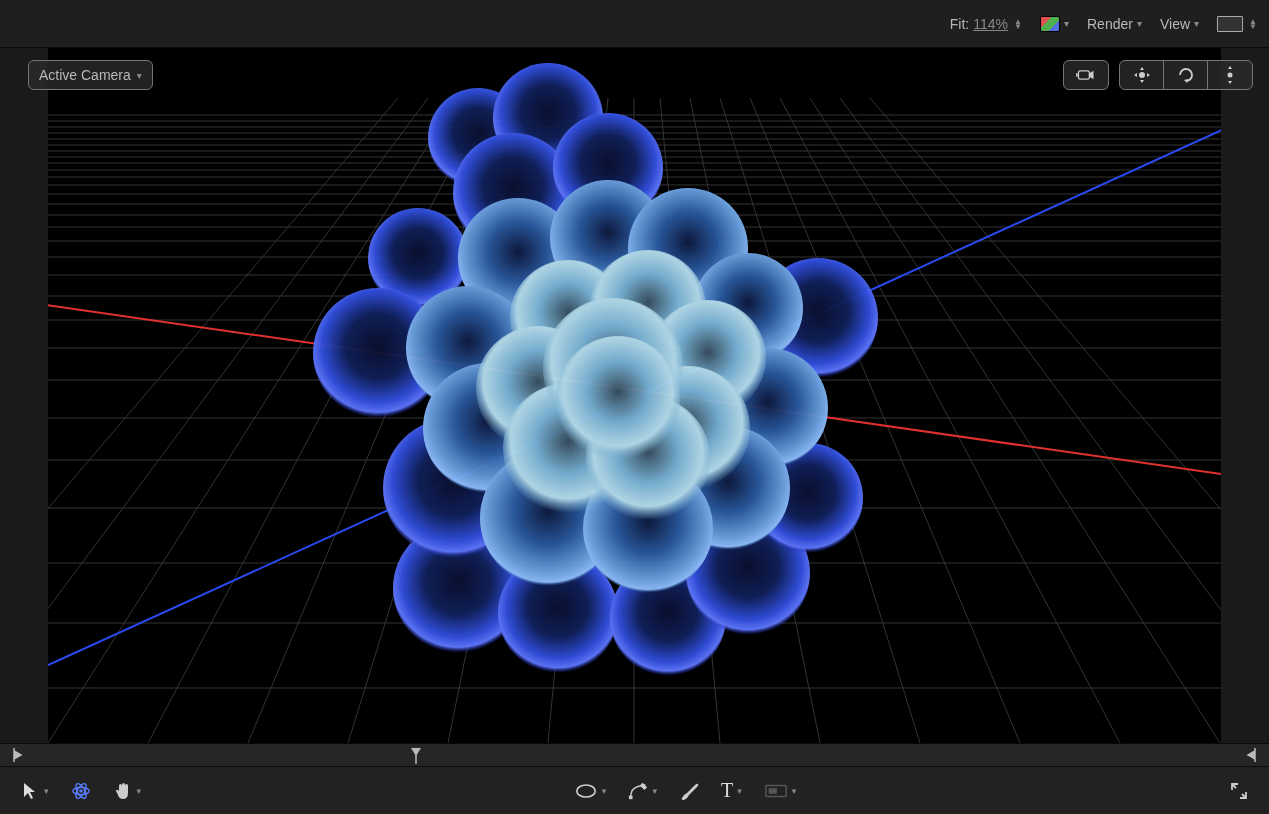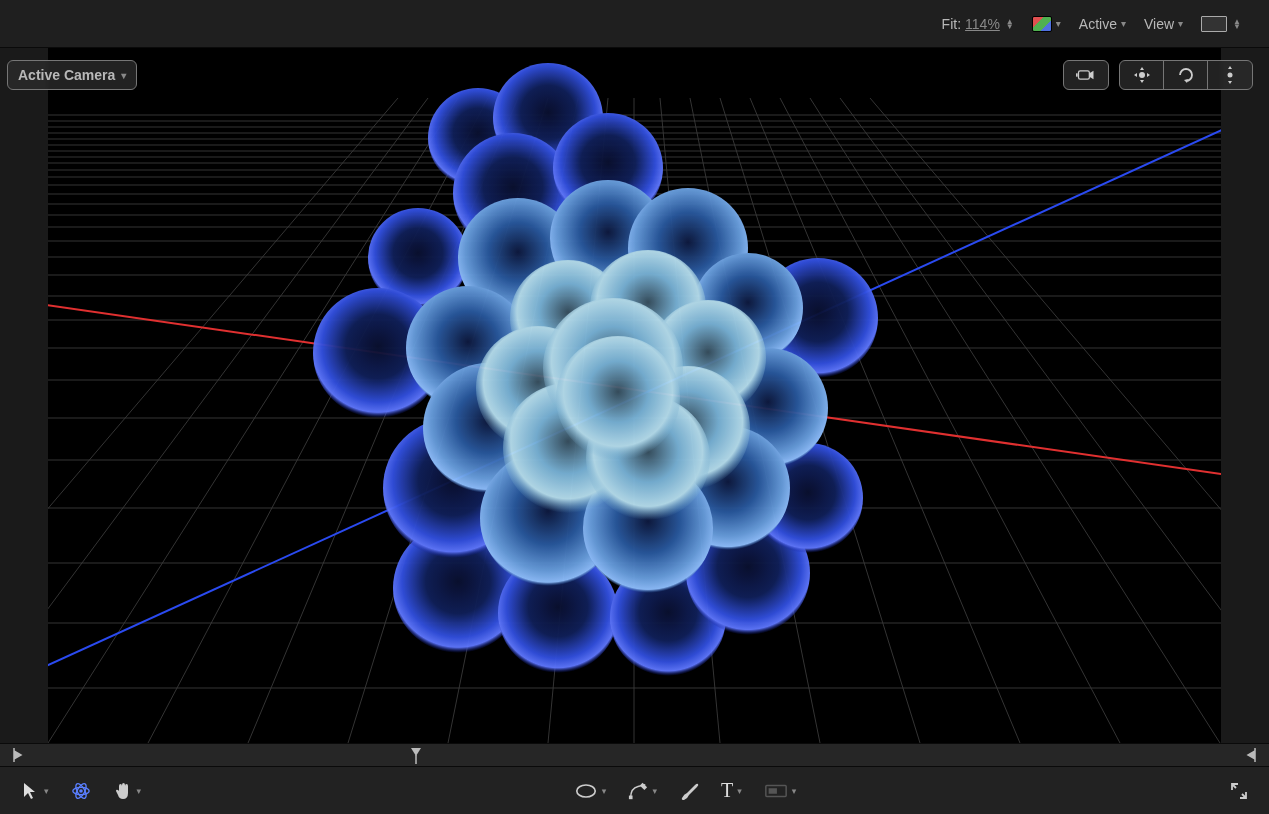--- a/index.html
+++ b/index.html
@@ -16,40 +16,40 @@
   }
   *{box-sizing:border-box;user-select:none;}
   body{
     margin:0;padding:0;width:1269px;height:814px;
     background:var(--bg-dark);font-family:-apple-system,BlinkMacSystemFont,"Helvetica Neue",Arial,sans-serif;
     font-size:14px;color:var(--text);overflow:hidden;
   }
   
   .topbar{
     height:48px;display:flex;align-items:center;justify-content:flex-end;
-    padding:0 28px;gap:18px;background:#1f1f1f;border-bottom:1px solid #0a0a0a;
+    padding:0 12px;gap:18px;background:#1f1f1f;border-bottom:1px solid #0a0a0a;
   }
   .topbar .item{display:flex;align-items:center;gap:4px;color:var(--text);cursor:default;}
   .topbar .dim{color:var(--text-dim);text-decoration:underline;}
   .stepper{display:inline-flex;flex-direction:column;line-height:5px;font-size:8px;color:var(--text-dim);margin-left:2px;}
   .caret{font-size:10px;color:var(--text-dim);}
   .palette-swatch{
     width:20px;height:16px;border-radius:2px;
     background:linear-gradient(135deg,#e05050 0 33%,#50b050 33% 66%,#5070e0 66% 100%);
     border:1px solid #000;
   }
   .rect-swatch{
     width:26px;height:16px;border:1.5px solid #aaa;background:#333;border-radius:1px;
   }
   
   .canvas-wrap{position:relative;height:calc(814px - 48px - 23px - 48px);background:#1a1a1a;}
   .canvas-inner{position:absolute;inset:0;overflow:hidden;}
   
   .overlay-row{
-    position:absolute;top:12px;left:7px;right:16px;display:flex;justify-content:space-between;z-index:20;font-weight:bold;
+    position:absolute;top:12px;left:28px;right:16px;display:flex;justify-content:space-between;z-index:20;
   }
   .pill,.pill-group{
     background:#2a2a2acc;border:1px solid #767676;border-radius:6px;
     display:flex;align-items:center;height:30px;backdrop-filter:blur(2px);
   }
   .pill{padding:0 10px;gap:6px;}
   .pill-group button,.pill-group .seg{
     background:transparent;border:none;border-right:1px solid #767676;
     height:100%;width:44px;display:flex;align-items:center;justify-content:center;
     color:#ccc;
@@ -88,21 +88,21 @@
   <div class="item">
     <span>Fit:</span>
     <span class="dim">114%</span>
     <span class="stepper">▲<br>▼</span>
   </div>
   <div class="item">
     <span class="palette-swatch"></span>
     <span class="caret">▾</span>
   </div>
   <div class="item">
-    <span>Active</span>
+    <span>Render</span>
     <span class="caret">▾</span>
   </div>
   <div class="item">
     <span>View</span>
     <span class="caret">▾</span>
   </div>
   <div class="item">
     <span class="rect-swatch"></span>
     <span class="stepper">▲<br>▼</span>
   </div>

